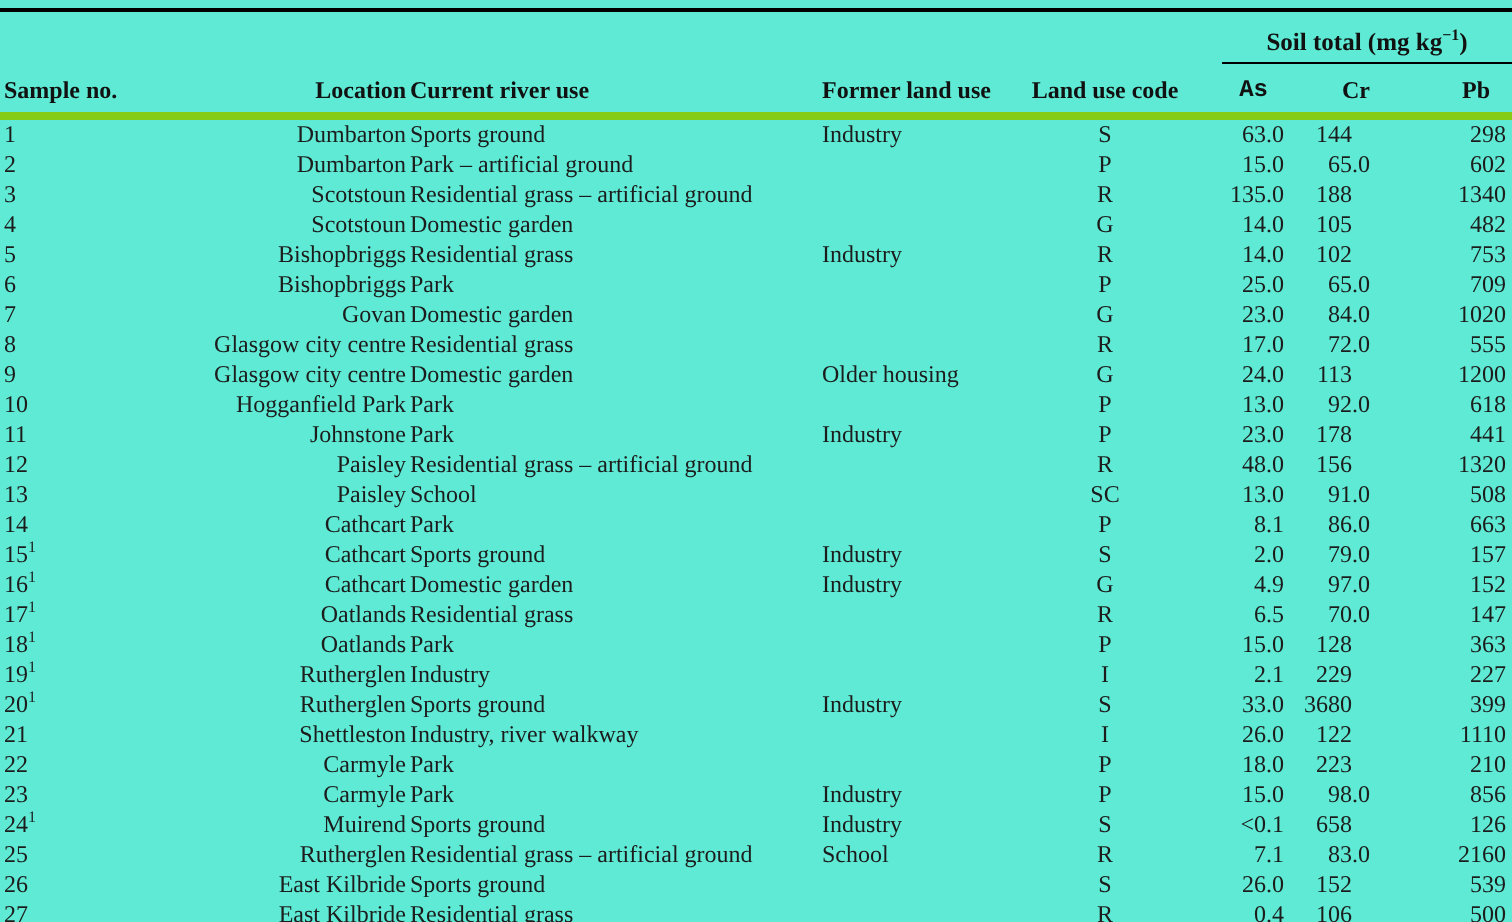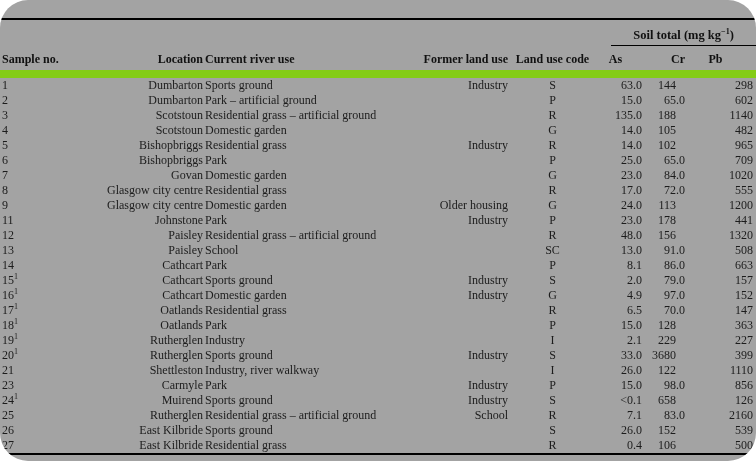--- a/index.html
+++ b/index.html
@@ -1,25 +1,24 @@
 <!DOCTYPE html>
 <html><head>
 <meta charset="utf-8">
 <style>
   html,body{margin:0;padding:0;background:#ffffff;}
   .page{
     position:relative;
     width:756px;height:461px;
-    background:#a3a3a3;
+    background:#5eead4;
     font-family:"Liberation Serif","DejaVu Serif",serif;
     color:#111;
     overflow:hidden;
     box-sizing:border-box;
-    padding-top:18px;
-    border-radius:28px;
+    padding-top:4px;
   }
   table.soil{
     border-collapse:collapse;
     table-layout:fixed;
     width:756px;
     border-top:2.5px solid #000;
     border-bottom:2.5px solid #000;
   }
   col.c1{width:83px}
   col.c2{width:120px}
@@ -44,40 +43,40 @@
     display:block;
     margin-left:14px;
     border-bottom:1.5px solid #000;
     text-align:center;
     padding-bottom:2px;
     font-size:12.5px;
   }
   .soil-total-wrap sup{font-size:8px;line-height:0;}
   tr.cols-row th{
     height:21px;
-    border-bottom:8px solid #84cc16;
+    border-bottom:4px solid #84cc16;
     padding-bottom:3px;
   }
   tbody tr{height:15px;}
   tbody td{color:#1c1c1c;}
 
   .c-sample{padding-left:2px;text-align:left;}
   .c-location{padding-left:4px;text-align:right;}
   .c-current{padding-left:2px;text-align:left;}
-  .c-former{padding-left:5px;text-align:right;}
+  .c-former{padding-left:5px;text-align:left;}
   .c-code{text-align:center;}
   .num{text-align:right;}
   .num .nwrap{display:flex;justify-content:flex-end;}
   .num .frac{display:inline-block;width:10px;text-align:left;}
   td.c-pb .frac{width:3px;}
   sup.samp{font-size:8px;line-height:0;vertical-align:super;}
 
-  th.h-as{text-align:center;padding-right:9px;}
+  th.h-as{text-align:right;padding-right:9px;font-family:Liberation Mono, monospace;}
   th.h-cr{text-align:right;padding-right:1px;}
-  th.h-pb{text-align:center;padding-right:11px;}
+  th.h-pb{text-align:right;padding-right:11px;}
 </style>
 </head>
 <body>
 
 <div class="page">
   <table class="soil">
     <colgroup>
       <col class="c1">
         <col class="c2">
         <col class="c3">
@@ -169,21 +168,21 @@
             </span>
           </td>
           <td class="num c-cr">
             <span class="nwrap">
               <span class="int">188</span>
               <span class="frac"></span>
             </span>
           </td>
           <td class="num c-pb">
             <span class="nwrap">
-              <span class="int">1140</span>
+              <span class="int">1340</span>
               <span class="frac"></span>
             </span>
           </td>
         </tr>
         <tr>
           <td class="c-sample">4</td>
           <td class="c-location">Scotstoun</td>
           <td class="c-current">Domestic garden</td>
           <td class="c-former"></td>
           <td class="c-code">G</td>
@@ -219,21 +218,21 @@
             </span>
           </td>
           <td class="num c-cr">
             <span class="nwrap">
               <span class="int">102</span>
               <span class="frac"></span>
             </span>
           </td>
           <td class="num c-pb">
             <span class="nwrap">
-              <span class="int">965</span>
+              <span class="int">753</span>
               <span class="frac"></span>
             </span>
           </td>
         </tr>
         <tr>
           <td class="c-sample">6</td>
           <td class="c-location">Bishopbriggs</td>
           <td class="c-current">Park</td>
           <td class="c-former"></td>
           <td class="c-code">P</td>
@@ -325,20 +324,45 @@
             </span>
           </td>
           <td class="num c-pb">
             <span class="nwrap">
               <span class="int">1200</span>
               <span class="frac"></span>
             </span>
           </td>
         </tr>
         <tr>
+          <td class="c-sample">10</td>
+          <td class="c-location">Hogganfield Park</td>
+          <td class="c-current">Park</td>
+          <td class="c-former"></td>
+          <td class="c-code">P</td>
+          <td class="num c-as">
+            <span class="nwrap">
+              <span class="int">13</span>
+              <span class="frac">.0</span>
+            </span>
+          </td>
+          <td class="num c-cr">
+            <span class="nwrap">
+              <span class="int">92</span>
+              <span class="frac">.0</span>
+            </span>
+          </td>
+          <td class="num c-pb">
+            <span class="nwrap">
+              <span class="int">618</span>
+              <span class="frac"></span>
+            </span>
+          </td>
+        </tr>
+        <tr>
           <td class="c-sample">11</td>
           <td class="c-location">Johnstone</td>
           <td class="c-current">Park</td>
           <td class="c-former">Industry</td>
           <td class="c-code">P</td>
           <td class="num c-as">
             <span class="nwrap">
               <span class="int">23</span>
               <span class="frac">.0</span>
             </span>
@@ -600,20 +624,45 @@
             </span>
           </td>
           <td class="num c-pb">
             <span class="nwrap">
               <span class="int">1110</span>
               <span class="frac"></span>
             </span>
           </td>
         </tr>
         <tr>
+          <td class="c-sample">22</td>
+          <td class="c-location">Carmyle</td>
+          <td class="c-current">Park</td>
+          <td class="c-former"></td>
+          <td class="c-code">P</td>
+          <td class="num c-as">
+            <span class="nwrap">
+              <span class="int">18</span>
+              <span class="frac">.0</span>
+            </span>
+          </td>
+          <td class="num c-cr">
+            <span class="nwrap">
+              <span class="int">223</span>
+              <span class="frac"></span>
+            </span>
+          </td>
+          <td class="num c-pb">
+            <span class="nwrap">
+              <span class="int">210</span>
+              <span class="frac"></span>
+            </span>
+          </td>
+        </tr>
+        <tr>
           <td class="c-sample">23</td>
           <td class="c-location">Carmyle</td>
           <td class="c-current">Park</td>
           <td class="c-former">Industry</td>
           <td class="c-code">P</td>
           <td class="num c-as">
             <span class="nwrap">
               <span class="int">15</span>
               <span class="frac">.0</span>
             </span>

